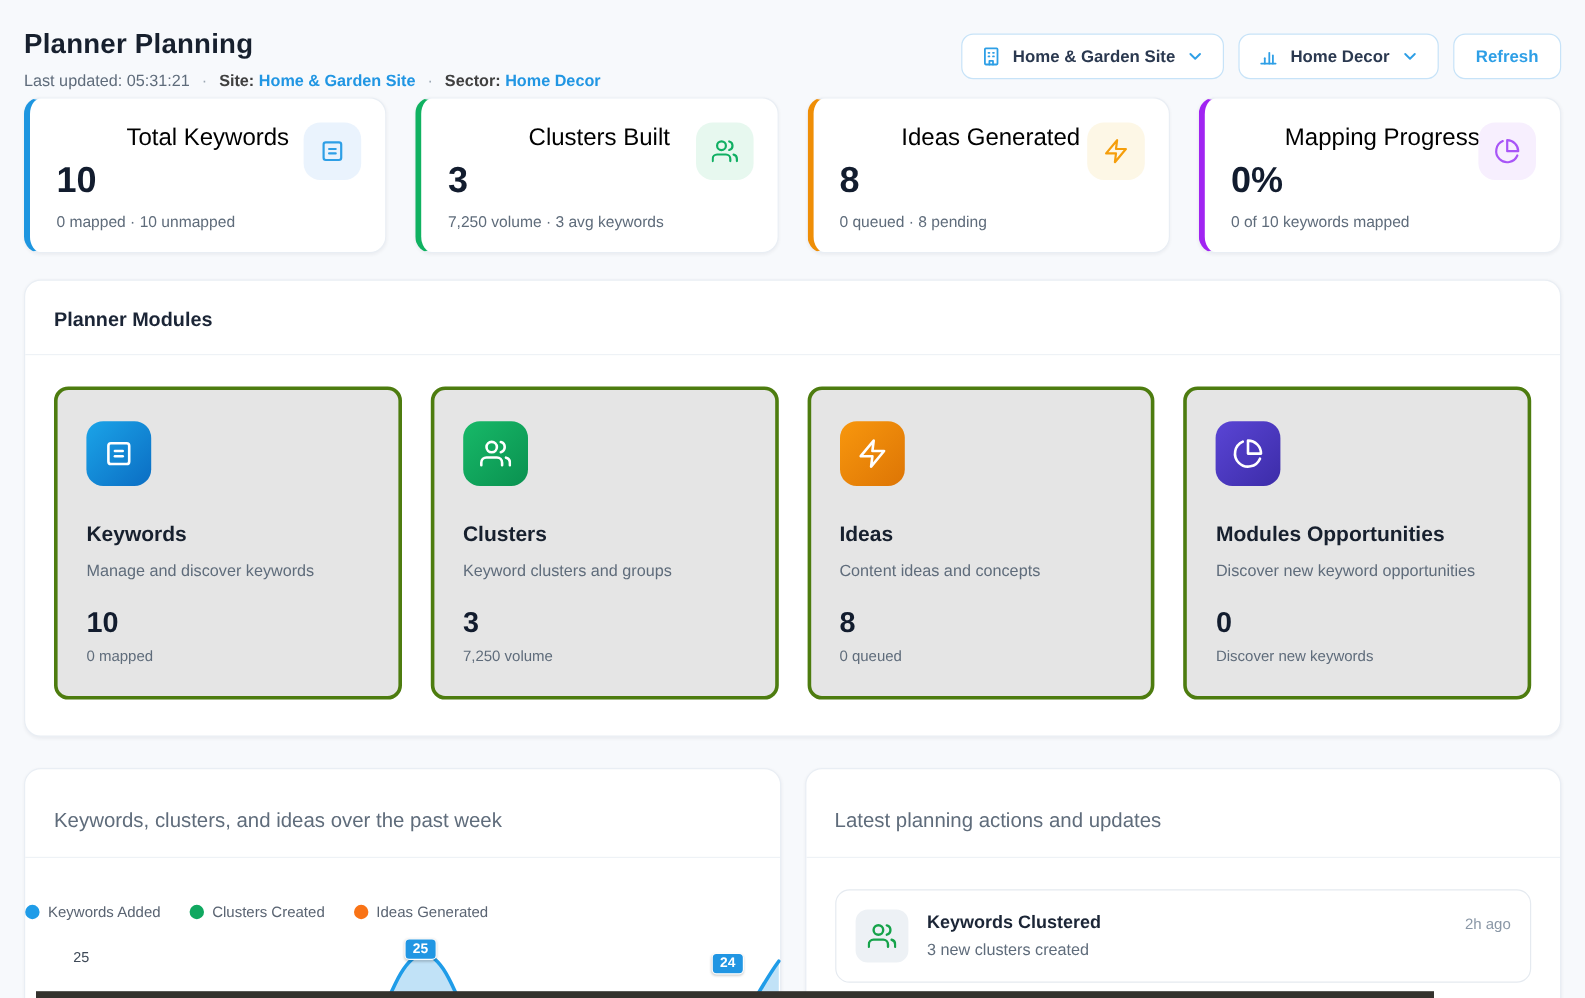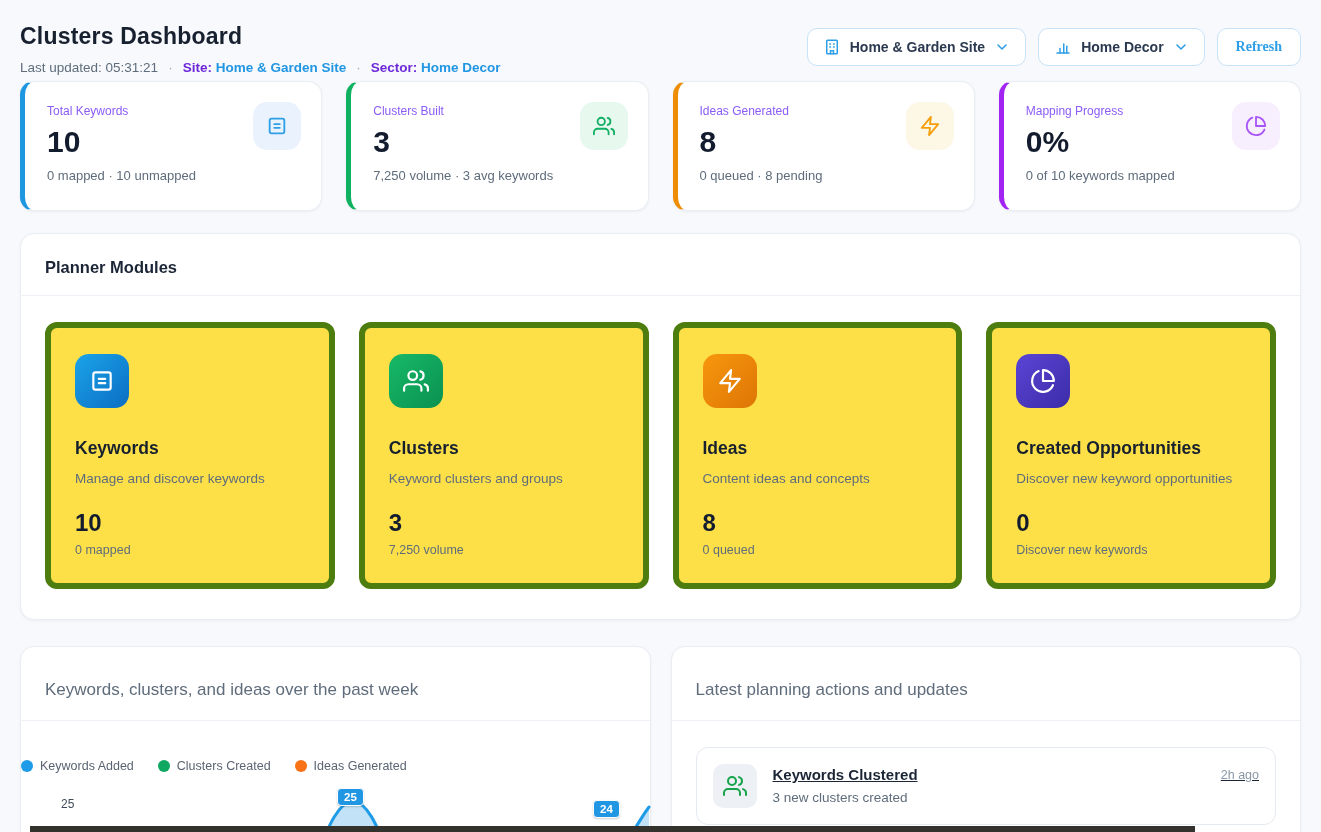--- a/index.html
+++ b/index.html
@@ -9,42 +9,42 @@
     font-family:"Liberation Sans", sans-serif;
     color:#1b2536;
     position:relative;
   }
   .page { padding:0 20px; }
 
   
   .header { display:flex; justify-content:space-between; align-items:flex-start; padding-top:22px; }
   .h-title { font-size:23px; font-weight:700; color:#17202e; letter-spacing:.2px; line-height:28px; }
   .h-meta { margin-top:10px; font-size:13.5px; color:#5f6c7b; display:flex; gap:10px; align-items:center; }
-  .h-meta .lbl { color:#6d28d9; font-weight:700; }
+  .h-meta .lbl { color:#404040; font-weight:700; }
   .h-meta .sep { color:#9aa6b2; }
   .link { color:#2196e3; font-weight:700; text-decoration:none; cursor:pointer; }
   .controls { display:flex; gap:12px; margin-top:6px; }
   .btn {
     display:flex; align-items:center; gap:9px; height:38px; padding:0 15px;
     background:#fff; border:1px solid #c7e3f8; border-radius:10px;
     font-size:14px; font-weight:700; color:#2b3950; cursor:pointer;
     font-family:"Liberation Sans", sans-serif;
   }
   .btn .ic { color:#2e9fe6; display:flex; }
   .btn .chev { color:#2e9fe6; display:flex; }
-  .btn-refresh { color:#2e9fe6; padding:0 18px;font-family:Liberation Serif, serif; }
+  .btn-refresh { color:#2e9fe6; padding:0 18px; }
 
   
   .stats { display:grid; grid-template-columns:repeat(4,1fr); gap:24px; margin-top:6px; }
   .stat {
     background:#fff; border:1px solid #e9eef4; border-left-width:5px; border-radius:14px;
     padding:22px 22px; position:relative; height:130px;
     box-shadow:0 1px 3px rgba(16,24,40,.05); cursor:pointer;
   }
-  .stat-label { font-size:12px; color:#8b5cf6; }
+  .stat-label { font-size:20px; color:#000000;text-align:center; }
   .stat-value { font-size:30px; font-weight:700; color:#121c2e; margin-top:7px; }
   .stat-sub { font-size:13px; color:#5f6c7b; margin-top:9px; }
   .stat-icon { position:absolute; top:20px; right:20px; width:48px; height:48px; border-radius:14px;
     display:flex; align-items:center; justify-content:center; }
   .stat-1 { border-left-color:#1e96e0; }
   .stat-1 .stat-icon { background:#eaf3fd; color:#2e9fe6; }
   .stat-2 { border-left-color:#10b261; }
   .stat-2 .stat-icon { background:#e7f8ef; color:#11af63; }
   .stat-3 { border-left-color:#ef8e06; }
   .stat-3 .stat-icon { background:#fdf7e6; color:#f59e0b; }
@@ -52,21 +52,21 @@
   .stat-4 .stat-icon { background:#f7effe; color:#a855f7; }
 
   
   .section { background:#fff; border:1px solid #e9eef4; border-radius:14px; margin-top:22px;
     box-shadow:0 1px 3px rgba(16,24,40,.05); }
   .section-head { padding:24px 24px 18px; }
   .section-title { font-size:16.5px; font-weight:700; color:#1b2536; }
   .section-sub { font-size:14px; color:#5f6c7b; margin-top:8px; }
   .divider { height:1px; background:#eef2f6; }
   .modules { display:grid; grid-template-columns:repeat(4,1fr); gap:24px; padding:26px 24px 30px; }
-  .module { border:6px solid #4d7c0f; border-radius:12px; padding:26px 24px; background:#fde047;
+  .module { border:3px solid #4d7c0f; border-radius:12px; padding:26px 24px; background:#e5e5e5;
     min-height:238px; cursor:pointer; }
   .module-icon { width:54px; height:54px; border-radius:14px; display:flex; align-items:center;
     justify-content:center; color:#fff; }
   .mi-blue   { background:linear-gradient(135deg,#1ba4e8,#0b6dc3); }
   .mi-green  { background:linear-gradient(135deg,#17b968,#0a9150); }
   .mi-orange { background:linear-gradient(135deg,#f8970d,#dd7505); }
   .mi-purple { background:linear-gradient(135deg,#5a45d5,#3c2ca8); }
   .m-title { margin-top:30px; font-size:17.5px; font-weight:700; color:#17202e; }
   .m-desc { margin-top:12px; font-size:13.5px; color:#5f6c7b; }
   .m-value { margin-top:23px; font-size:24px; font-weight:700; color:#121c2e; }
@@ -92,37 +92,37 @@
     padding:2px 6px; border-radius:4px; border:1.5px solid #fdfdfd; box-shadow:0 1px 2px rgba(0,0,0,.18); }
   .badge-25 { left:316px; top:5px; }
   .badge-24 { left:572px; top:17px; }
 
   
   .activity-item { margin:26px 24px; border:1px solid #e5eaf0; border-radius:12px; padding:16px;
     display:flex; gap:16px; align-items:flex-start; cursor:pointer; }
   .ai-icon { width:44px; height:44px; background:#edf1f5; border-radius:10px; flex:0 0 44px;
     display:flex; align-items:center; justify-content:center; color:#16a34a; }
   .ai-body { flex:1; padding-top:2px; }
-  .ai-top { display:flex; justify-content:space-between; align-items:center;text-decoration:underline; }
+  .ai-top { display:flex; justify-content:space-between; align-items:flex-end; }
   .ai-title { font-size:15px; font-weight:700; color:#1b2536; }
   .ai-time { font-size:12.5px; color:#8a97a6; }
   .ai-desc { margin-top:7px; font-size:13.5px; color:#5f6c7b; }
 
   .bottom-strip { position:absolute; left:30px; bottom:0; width:1165px; height:6px; background:#34322d; }
 
   svg { display:block; }
 </style>
 </head>
 <body>
 
 <div class="page">
 
   <div class="header">
     <div>
-      <div class="h-title">Clusters Dashboard</div>
+      <div class="h-title">Planner Planning</div>
       <div class="h-meta">
         <span>Last updated: 05:31:21</span>
         <span class="sep">·</span>
         <span><span class="lbl">Site:</span> <span class="link">Home &amp; Garden Site</span></span>
         <span class="sep">·</span>
         <span><span class="lbl">Sector:</span> <span class="link">Home Decor</span></span>
       </div>
     </div>
     <div class="controls">
       <button class="btn">
@@ -256,21 +256,21 @@
         <div class="m-value">8</div>
         <div class="m-sub">0 queued</div>
       </div>
       <div class="module">
         <div class="module-icon mi-purple">
           <svg width="26" height="26" viewBox="0 0 24 24" fill="none" stroke="currentColor" stroke-width="2" stroke-linecap="round" stroke-linejoin="round">
               <path d="M21.21 15.89A10 10 0 1 1 8 2.83"></path>
               <path d="M22 12A10 10 0 0 0 12 2v10z"></path>
             </svg>
         </div>
-        <div class="m-title">Created Opportunities</div>
+        <div class="m-title">Modules Opportunities</div>
         <div class="m-desc">Discover new keyword opportunities</div>
         <div class="m-value">0</div>
         <div class="m-sub">Discover new keywords</div>
       </div>
     </div>
   </div>
 
   <div class="bottom">
 
     <div class="bcard">

